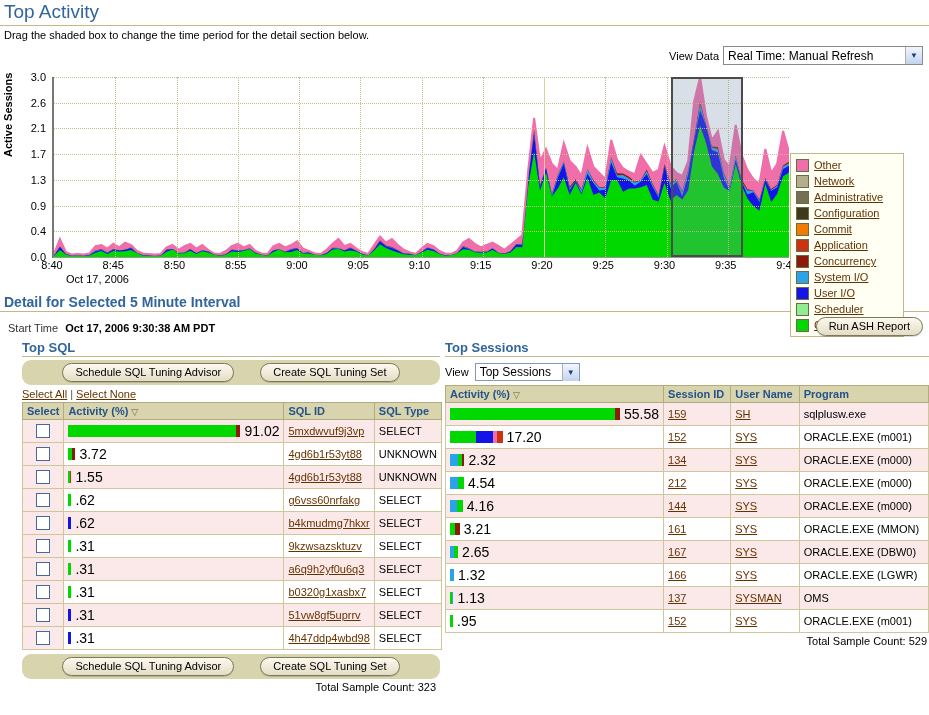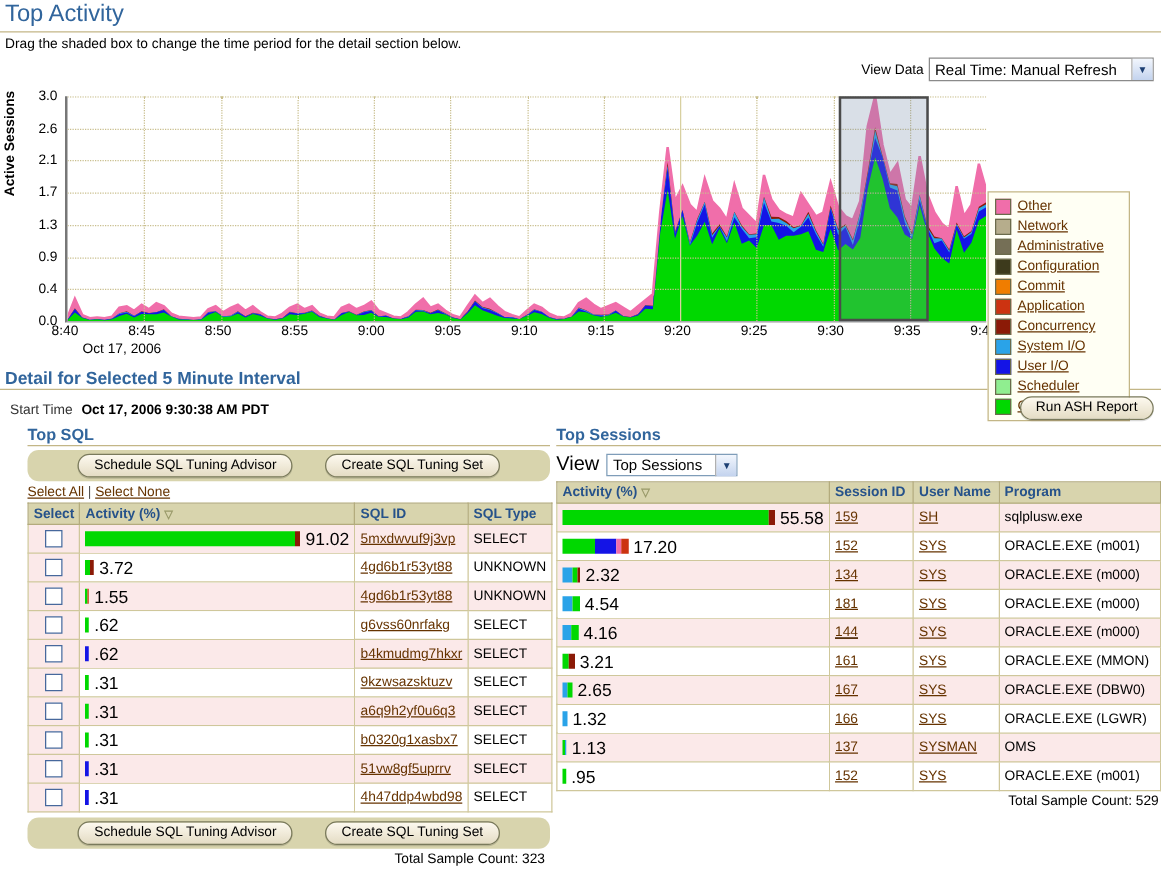--- a/index.html
+++ b/index.html
@@ -58,21 +58,21 @@
     box-sizing: border-box;
   }
   .fake-select .sel-text { padding-right: 8px; white-space: nowrap; }
   .sel-arrow {
     width: 16px; height: 17px;
     background: linear-gradient(#f2f6fd, #c3d3ee);
     border-left: 1px solid #b0b0b0;
     display: flex; align-items: center; justify-content: center;
     font-size: 8px; color: #1d3f73;
   }
-  #viewdata-select { width: 180px; }
+  #viewdata-select { width: 200px; }
   #topsessions-select { width: 105px; height: 18px; border:1px solid #7f9db9; }
 
   
   .chart-wrap {
     position: relative;
     height: 225px;
     margin-top: 2px;
   }
   .y-axis-title {
     position: absolute;
@@ -535,21 +535,21 @@
         <span class="btn">Schedule SQL Tuning Advisor</span>
         <span class="btn">Create SQL Tuning Set</span>
       </div>
       <div class="total-count">Total Sample Count: 323</div>
     </div>
 
     <div class="col-right">
       <div class="sub-title">Top Sessions</div>
       <div class="sub-rule"></div>
       <div style="display:flex;align-items:center;padding:3px 0 4px 0;">
-        <span style="font-size:16px;margin-right:6px;">View</span>
+        <span style="font-size:11px;margin-right:6px;">View</span>
         <span class="fake-select" id="topsessions-select">
           <span class="sel-text">Top Sessions</span>
           <span class="sel-arrow">▼</span>
         </span>
       </div>
       <table class="grid">
         <thead>
           <tr>
             <th><span>Activity (%)</span><span class="sort-arrow">▽</span></th>
             <th style="width:68px">Session ID</th>
@@ -606,21 +606,21 @@
             <tr>
               <td class="bar-cell">
                 <div class="bar-flex">
                   <div class="bar" style="width: 13.8863px;">
                     <span style="background: rgb(42, 163, 232); width: 55%;"></span>
                     <span style="background: rgb(0, 216, 0); width: 45%;"></span>
                   </div>
                   <span class="bar-val">4.54</span>
                 </div>
               </td>
-              <td><span class="cell-link">181</span></td>
+              <td><span class="cell-link">212</span></td>
               <td><span class="cell-link">SYS</span></td>
               <td>ORACLE.EXE (m000)</td>
             </tr>
             <tr class="alt">
               <td class="bar-cell" style="background: rgb(251, 233, 233);">
                 <div class="bar-flex">
                   <div class="bar" style="width: 12.724px;">
                     <span style="background: rgb(42, 163, 232); width: 55%;"></span>
                     <span style="background: rgb(0, 216, 0); width: 45%;"></span>
                   </div>

